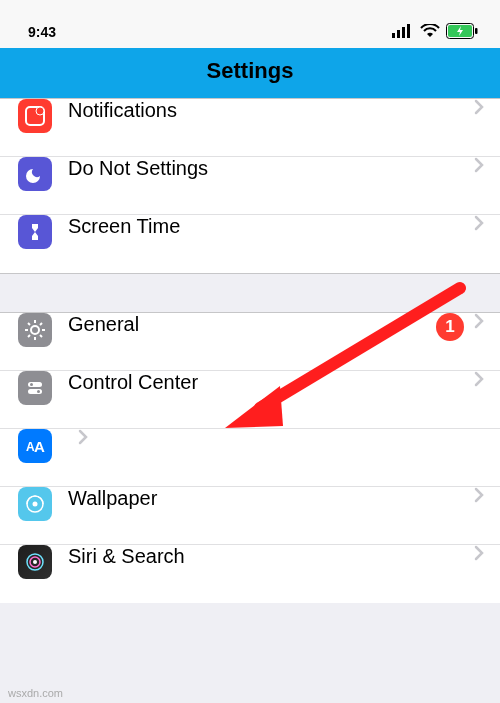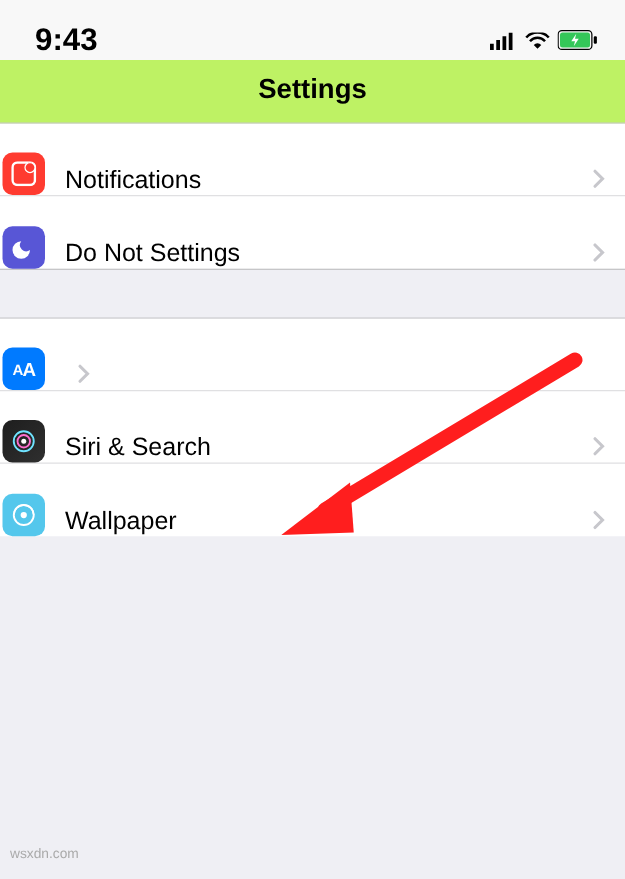--- a/index.html
+++ b/index.html
@@ -13,36 +13,36 @@
     overflow: hidden;
   }
   .status-bar {
     height: 48px;
     display: flex;
     align-items: center;
     justify-content: space-between;
     padding: 16px 22px 0 28px;
     background: #f8f8f8;
     font-weight: 600;
-    font-size: 25px;
+    font-size: 14px;
   }
   .status-right { display: flex; align-items: center; gap: 6px; }
   .nav-bar {
-    background: #bef264;
+    background: #0ea5e9;
     text-align: center;
     padding: 10px 0 14px;
     border-bottom: 1px solid #c6c6c8;
   }
   .nav-title { font-size: 22px; font-weight: 700; }
   .list { background: #fff; }
   .row {
     display: flex;
-    align-items: flex-end;
+    align-items: flex-start;
     min-height: 58px;
-    padding-left: 2px;
+    padding-left: 18px;
     border-bottom: 1px solid #e0e0e2;
     position: relative;
   }
   .row:last-child { border-bottom: none; }
   .icon-box {
     width: 34px; height: 34px;
     border-radius: 8px;
     display: flex; align-items: center; justify-content: center;
     margin-right: 16px;
     color: #fff;
@@ -58,21 +58,21 @@
     background: #ff3b30;
     color: #fff;
     width: 28px; height: 28px;
     border-radius: 14px;
     display: flex; align-items: center; justify-content: center;
     font-size: 17px; font-weight: 600;
   }
   .gap { height: 40px; background: #efeff4; border-top: 1px solid #c6c6c8; border-bottom: 1px solid #c6c6c8; }
   .watermark {
     position: absolute;
-    left: 8px; bottom: 14px;
+    left: 8px; bottom: 4px;
     font-size: 11px; color: #aaa;
   }
   
   .ic-notif   { background: #ff3b30; }
   .ic-sound   { background: #ff2d55; }
   .ic-dnd     { background: #5856d6; }
   .ic-screen  { background: #5856d6; }
   .ic-general { background: #8e8e93; }
   .ic-cc      { background: #8e8e93; }
   .ic-display { background: #007aff; }
@@ -138,63 +138,110 @@
     <div class="icon-box ic-dnd">
       <svg width="20" height="20" viewBox="0 0 20 20">
           <path d="M15 12 A7 7 0 1 1 8 5 A5 5 0 0 0 15 12 Z" fill="#fff"></path>
         </svg>
     </div>
     <span class="row-label">Do Not Settings</span>
     <span class="chevron"><svg width="10" height="16" viewBox="0 0 10 16">
           <path d="M2 2 L8 8 L2 14" stroke="#c7c7cc" stroke-width="2.5" fill="none" stroke-linecap="round"></path>
         </svg></span>
   </div>
+  <div class="row">
+    <div class="icon-box ic-screen">
+      <svg width="20" height="20" viewBox="0 0 20 20">
+          <path d="M7 2 L13 2 L13 6 L10 10 L13 14 L13 18 L7 18 L7 14 L10 10 L7 6 Z" fill="#fff"></path>
+        </svg>
+    </div>
+    <span class="row-label">Screen Time</span>
+    <span class="chevron"><svg width="10" height="16" viewBox="0 0 10 16">
+          <path d="M2 2 L8 8 L2 14" stroke="#c7c7cc" stroke-width="2.5" fill="none" stroke-linecap="round"></path>
+        </svg></span>
+  </div>
 </div>
 
 <div class="gap"></div>
 
 <div class="list">
+  <div class="row">
+    <div class="icon-box ic-general">
+      <svg width="22" height="22" viewBox="0 0 22 22">
+          <circle cx="11" cy="11" r="4" fill="none" stroke="#fff" stroke-width="2"></circle>
+          <g stroke="#fff" stroke-width="2">
+            <line x1="11" y1="1" x2="11" y2="4"></line>
+            <line x1="11" y1="18" x2="11" y2="21"></line>
+            <line x1="1" y1="11" x2="4" y2="11"></line>
+            <line x1="18" y1="11" x2="21" y2="11"></line>
+            <line x1="4" y1="4" x2="6" y2="6"></line>
+            <line x1="16" y1="16" x2="18" y2="18"></line>
+            <line x1="4" y1="18" x2="6" y2="16"></line>
+            <line x1="16" y1="6" x2="18" y2="4"></line>
+          </g>
+        </svg>
+    </div>
+    <span class="row-label">General</span>
+    <span class="badge-num">1</span>
+    <span class="chevron"><svg width="10" height="16" viewBox="0 0 10 16">
+          <path d="M2 2 L8 8 L2 14" stroke="#c7c7cc" stroke-width="2.5" fill="none" stroke-linecap="round"></path>
+        </svg></span>
+  </div>
+  <div class="row">
+    <div class="icon-box ic-cc">
+      <svg width="20" height="20" viewBox="0 0 20 20">
+          <rect x="3" y="4" width="14" height="5" rx="2.5" fill="#fff"></rect>
+          <circle cx="6.5" cy="6.5" r="1.5" fill="#8e8e93"></circle>
+          <rect x="3" y="11" width="14" height="5" rx="2.5" fill="#fff"></rect>
+          <circle cx="13.5" cy="13.5" r="1.5" fill="#8e8e93"></circle>
+        </svg>
+    </div>
+    <span class="row-label">Control Center</span>
+    <span class="chevron"><svg width="10" height="16" viewBox="0 0 10 16">
+          <path d="M2 2 L8 8 L2 14" stroke="#c7c7cc" stroke-width="2.5" fill="none" stroke-linecap="round"></path>
+        </svg></span>
+  </div>
   <div class="row">
     <div class="icon-box ic-display">
       <svg width="22" height="20" viewBox="0 0 22 20">
           <text x="2" y="15" font-size="12" font-weight="700" fill="#fff" font-family="Arial">A</text>
           <text x="10" y="16" font-size="15" font-weight="700" fill="#fff" font-family="Arial">A</text>
         </svg>
     </div>
-    <span class="chevron"><svg width="10" height="16" viewBox="0 0 10 16">
-          <path d="M2 2 L8 8 L2 14" stroke="#c7c7cc" stroke-width="2.5" fill="none" stroke-linecap="round"></path>
-        </svg></span>
-  </div>
-  <div class="row">
-    <div class="icon-box ic-siri">
-      <svg width="22" height="22" viewBox="0 0 22 22">
-          <circle cx="11" cy="11" r="8" fill="none" stroke="#6fe3ff" stroke-width="1.5"></circle>
-          <circle cx="11" cy="11" r="5" fill="none" stroke="#ff6fcf" stroke-width="1.5"></circle>
-          <circle cx="11" cy="11" r="2" fill="#fff"></circle>
-        </svg>
-    </div>
-    <span class="row-label">Siri &amp; Search</span>
     <span class="chevron"><svg width="10" height="16" viewBox="0 0 10 16">
           <path d="M2 2 L8 8 L2 14" stroke="#c7c7cc" stroke-width="2.5" fill="none" stroke-linecap="round"></path>
         </svg></span>
   </div>
   <div class="row">
     <div class="icon-box ic-wall">
       <svg width="22" height="22" viewBox="0 0 22 22">
           <circle cx="11" cy="11" r="8" fill="none" stroke="#fff" stroke-width="1.5"></circle>
           <circle cx="11" cy="11" r="2.5" fill="#fff"></circle>
           <path d="M11 3 A8 8 0 0 1 19 11" fill="none" stroke="#fff" stroke-width="1.2"></path>
           <path d="M3 11 A8 8 0 0 1 11 3" fill="none" stroke="#fff" stroke-width="1.2"></path>
         </svg>
     </div>
     <span class="row-label">Wallpaper</span>
     <span class="chevron"><svg width="10" height="16" viewBox="0 0 10 16">
           <path d="M2 2 L8 8 L2 14" stroke="#c7c7cc" stroke-width="2.5" fill="none" stroke-linecap="round"></path>
         </svg></span>
   </div>
+  <div class="row">
+    <div class="icon-box ic-siri">
+      <svg width="22" height="22" viewBox="0 0 22 22">
+          <circle cx="11" cy="11" r="8" fill="none" stroke="#6fe3ff" stroke-width="1.5"></circle>
+          <circle cx="11" cy="11" r="5" fill="none" stroke="#ff6fcf" stroke-width="1.5"></circle>
+          <circle cx="11" cy="11" r="2" fill="#fff"></circle>
+        </svg>
+    </div>
+    <span class="row-label">Siri &amp; Search</span>
+    <span class="chevron"><svg width="10" height="16" viewBox="0 0 10 16">
+          <path d="M2 2 L8 8 L2 14" stroke="#c7c7cc" stroke-width="2.5" fill="none" stroke-linecap="round"></path>
+        </svg></span>
+  </div>
 </div>
 
 <svg class="arrow-annotation" width="250" height="170" viewBox="0 0 250 170">
   <line x1="235" y1="10" x2="35" y2="130" stroke="#ff1e1e" stroke-width="12" stroke-linecap="round"></line>
   <polygon points="0,150 55,108 58,148" fill="#ff1e1e"></polygon>
 </svg>
 
 <div class="watermark">wsxdn.com</div>
 
 </body></html>

